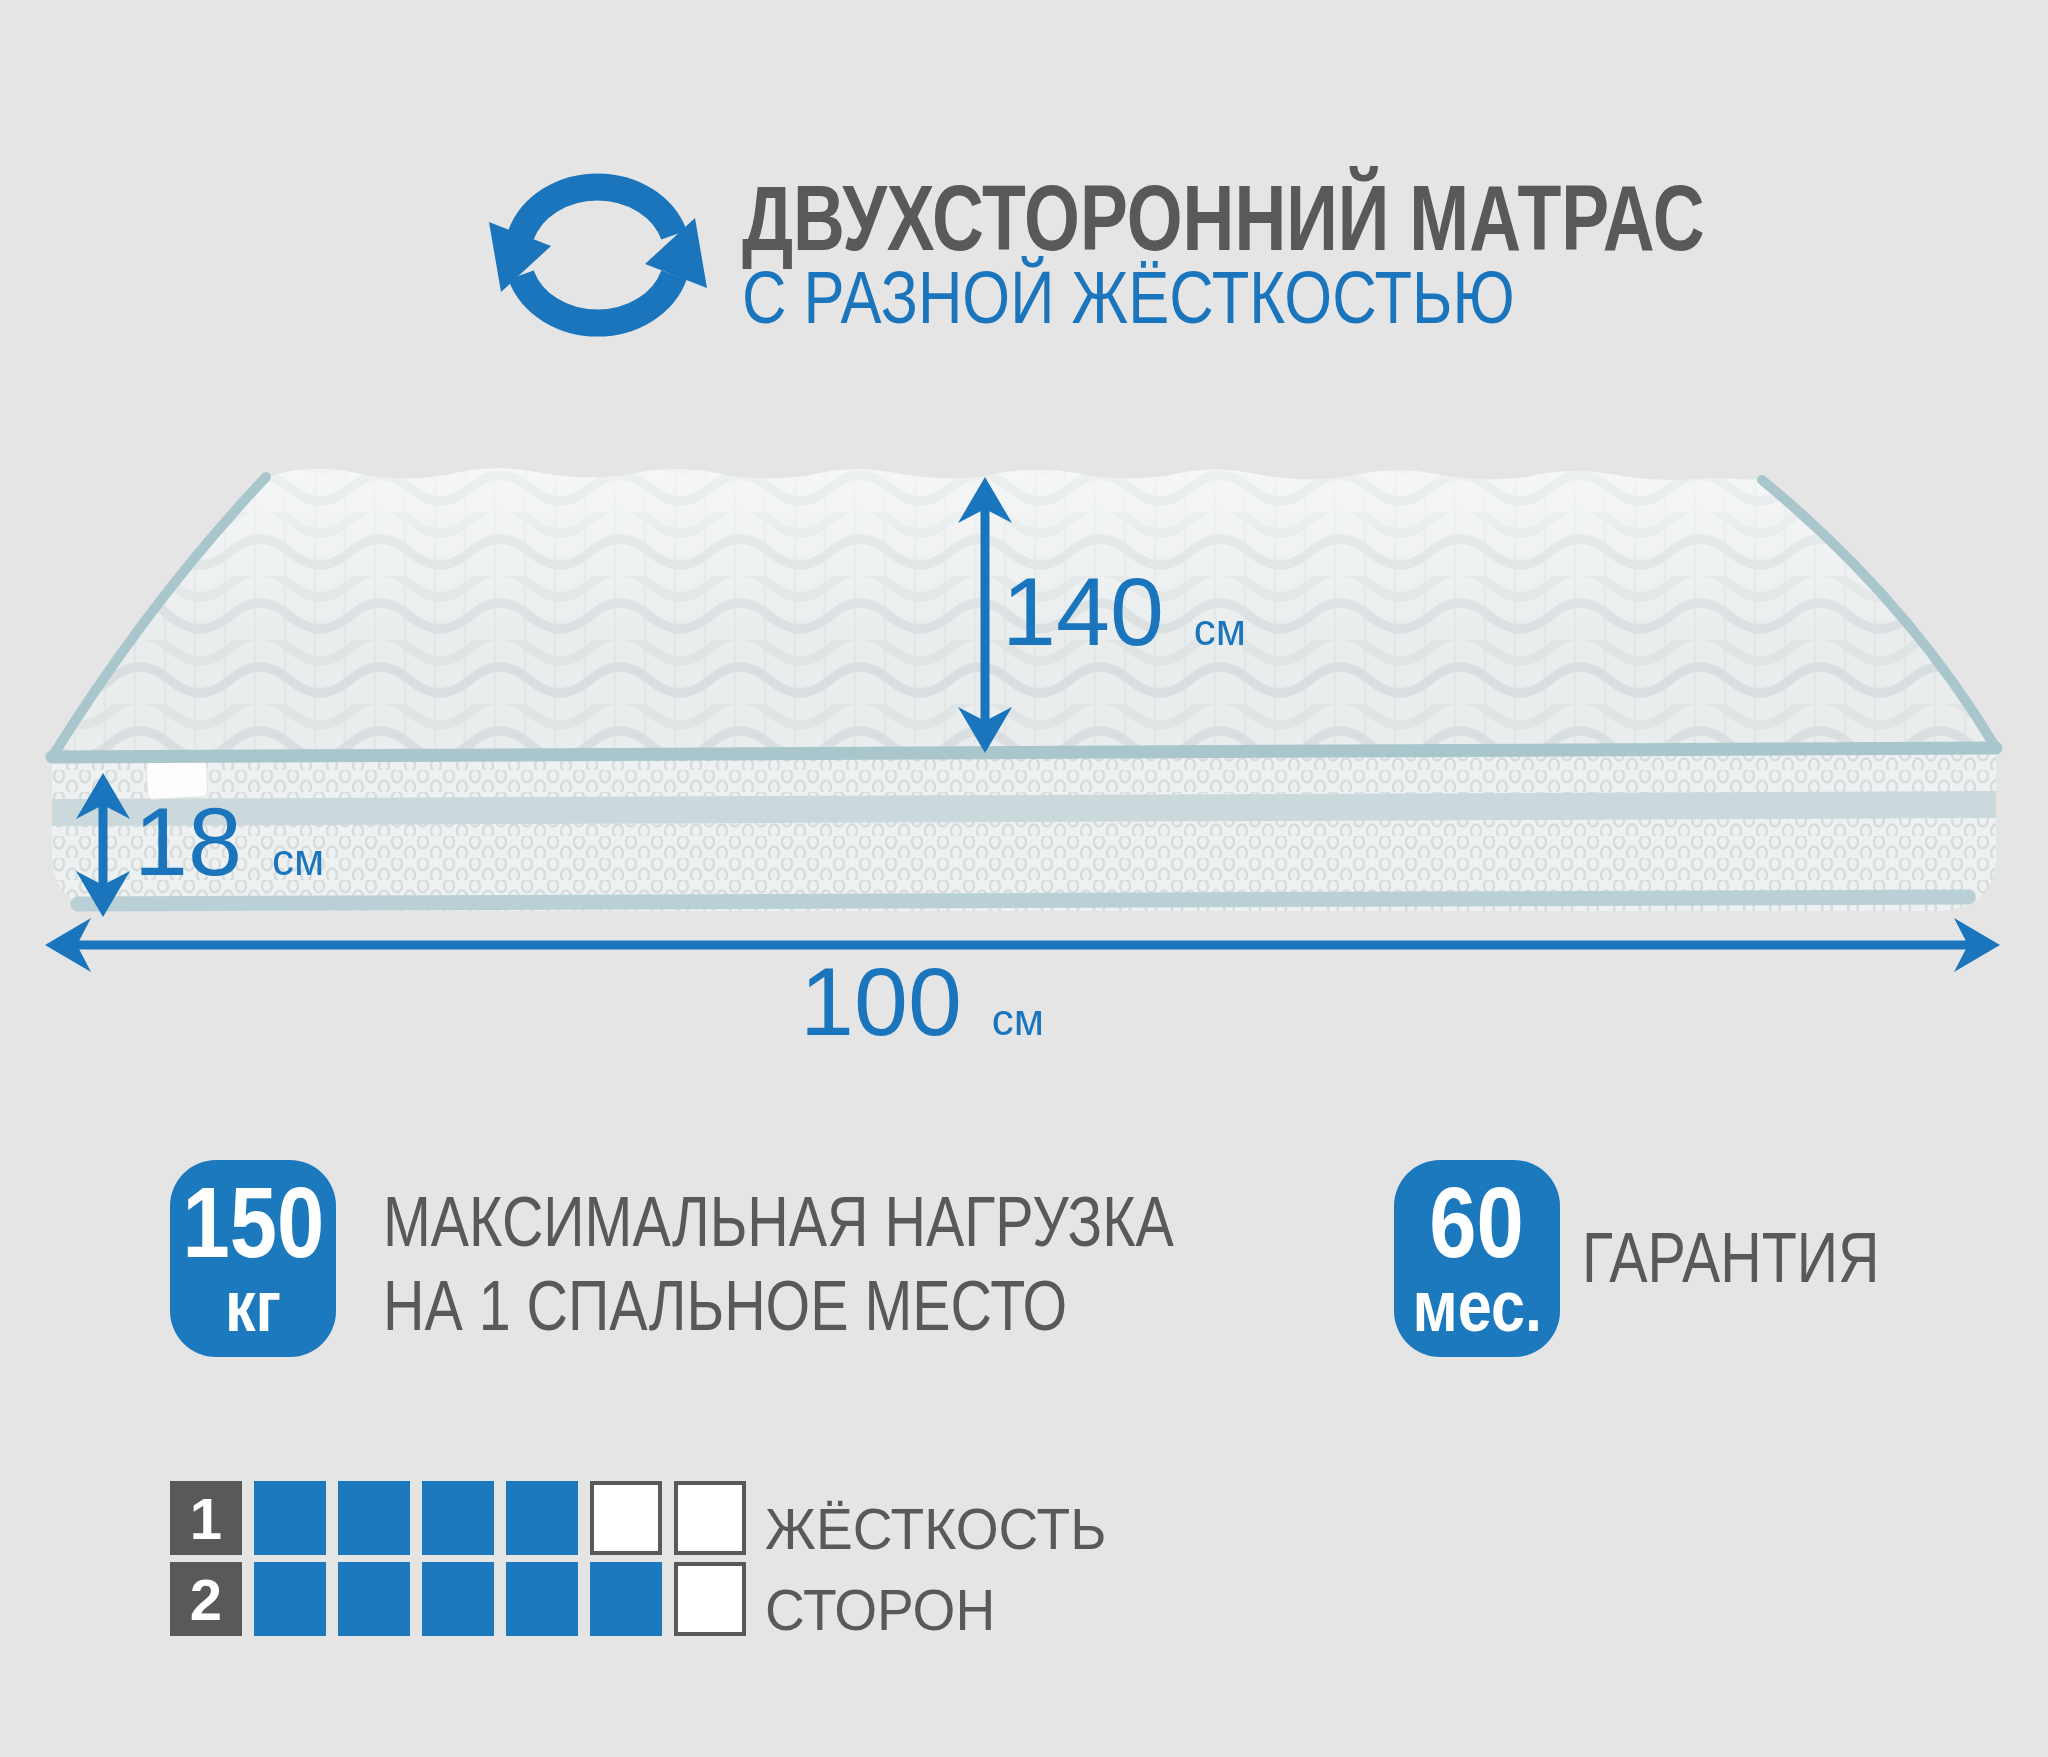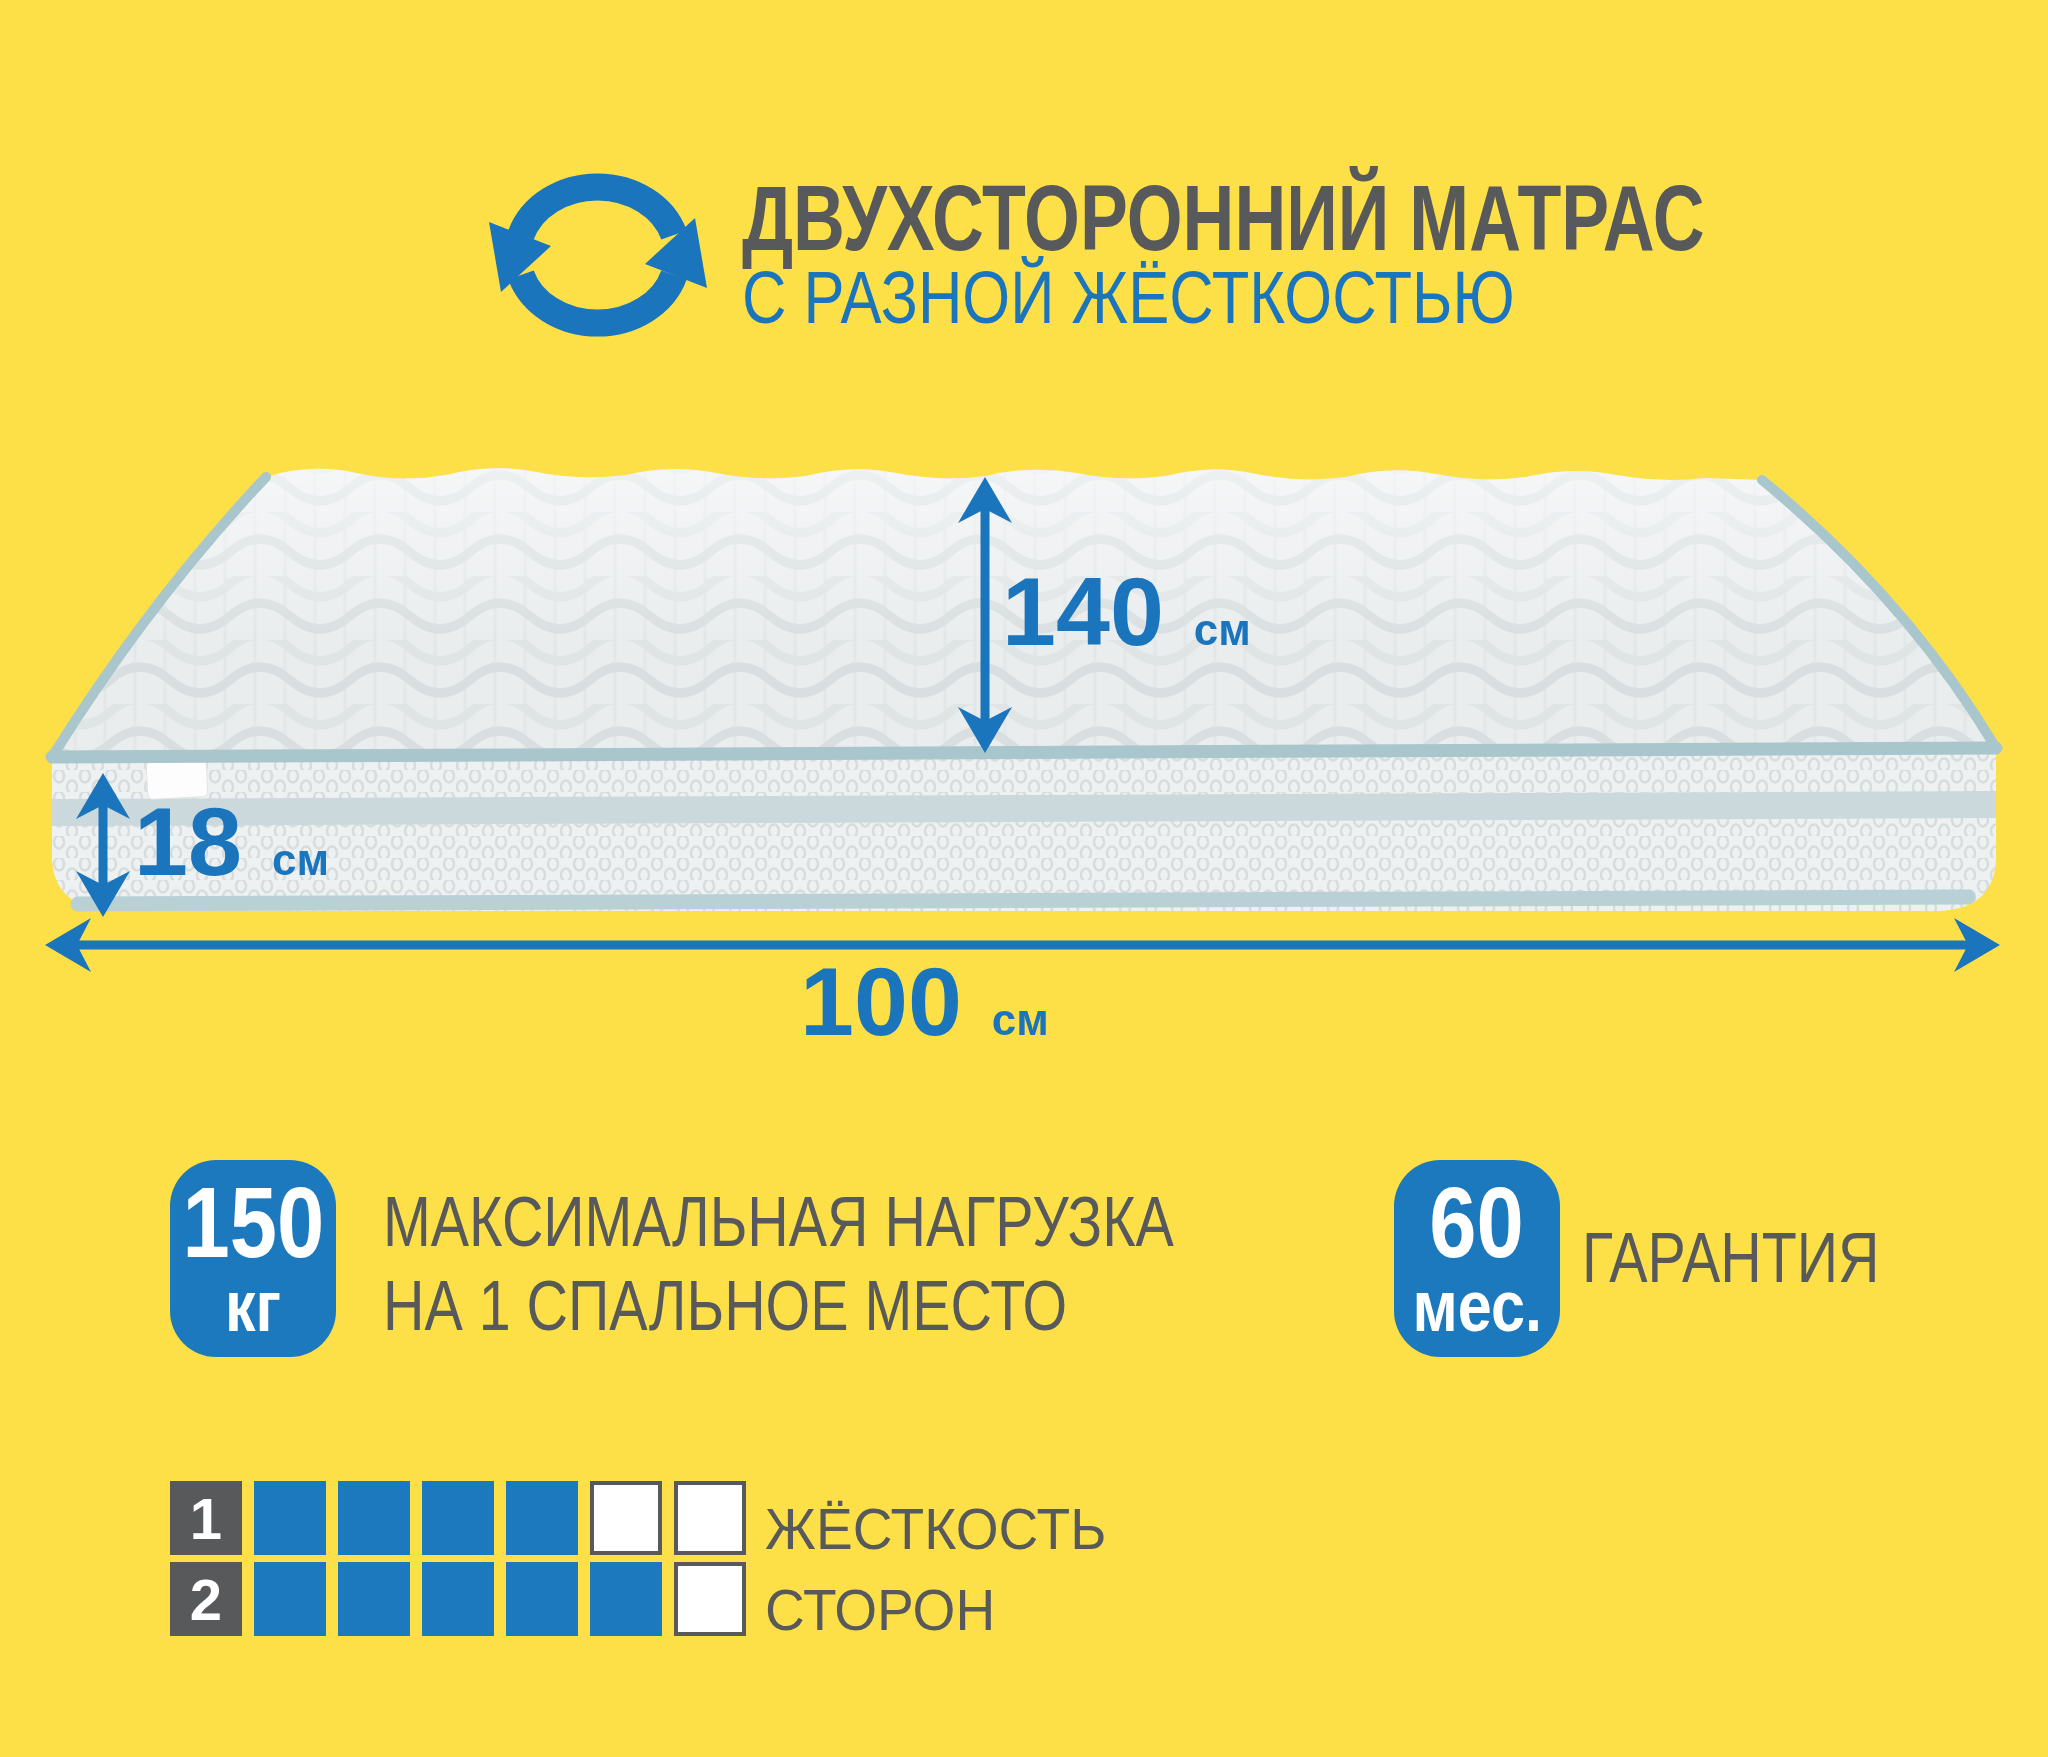--- a/index.html
+++ b/index.html
@@ -1,36 +1,36 @@
 <!DOCTYPE html>
 <html><head>
 <meta charset="utf-8">
 <style>
   html,body { margin:0; padding:0; background:#ffffff; }
   .stage {
-    position:relative; width:2048px; height:1757px; background:#fde047;
+    position:relative; width:2048px; height:1757px; background:#e5e5e5;
     overflow:hidden; font-family:"Liberation Sans", sans-serif;
   }
   .art { position:absolute; left:0; top:0; width:2048px; height:1757px; }
 
   
   .page-title {
     position:absolute; left:742px; top:172px; font-size:92px; font-weight:bold;
     color:#58595b; white-space:nowrap; line-height:1;
     transform:scaleX(.78); transform-origin:left top; letter-spacing:0;
   }
   .page-subtitle {
     position:absolute; left:742px; top:260px; font-size:75px; font-weight:400;
     color:#1b75bc; white-space:nowrap; line-height:1;
     transform:scaleX(.82); transform-origin:left top;
   }
 
   
   .dim { position:absolute; display:flex; align-items:baseline; color:#1b75bc;
-         font-weight:bold; white-space:nowrap; }
+         font-weight:normal; white-space:nowrap; }
   .dim .val  { font-size:97px; line-height:1; }
   .dim .unit { font-size:44px; line-height:1; margin-left:30px; }
   #dim-width     { left:1002px; top:563px; }
   #dim-thickness { left:134px;  top:793px; }
   #dim-length    { left:800px;  top:953px; }
 
   
   .badge {
     position:absolute; width:166px; height:197px; background:#1d79be;
     border-radius:46px; color:#ffffff; display:flex; flex-direction:column;

